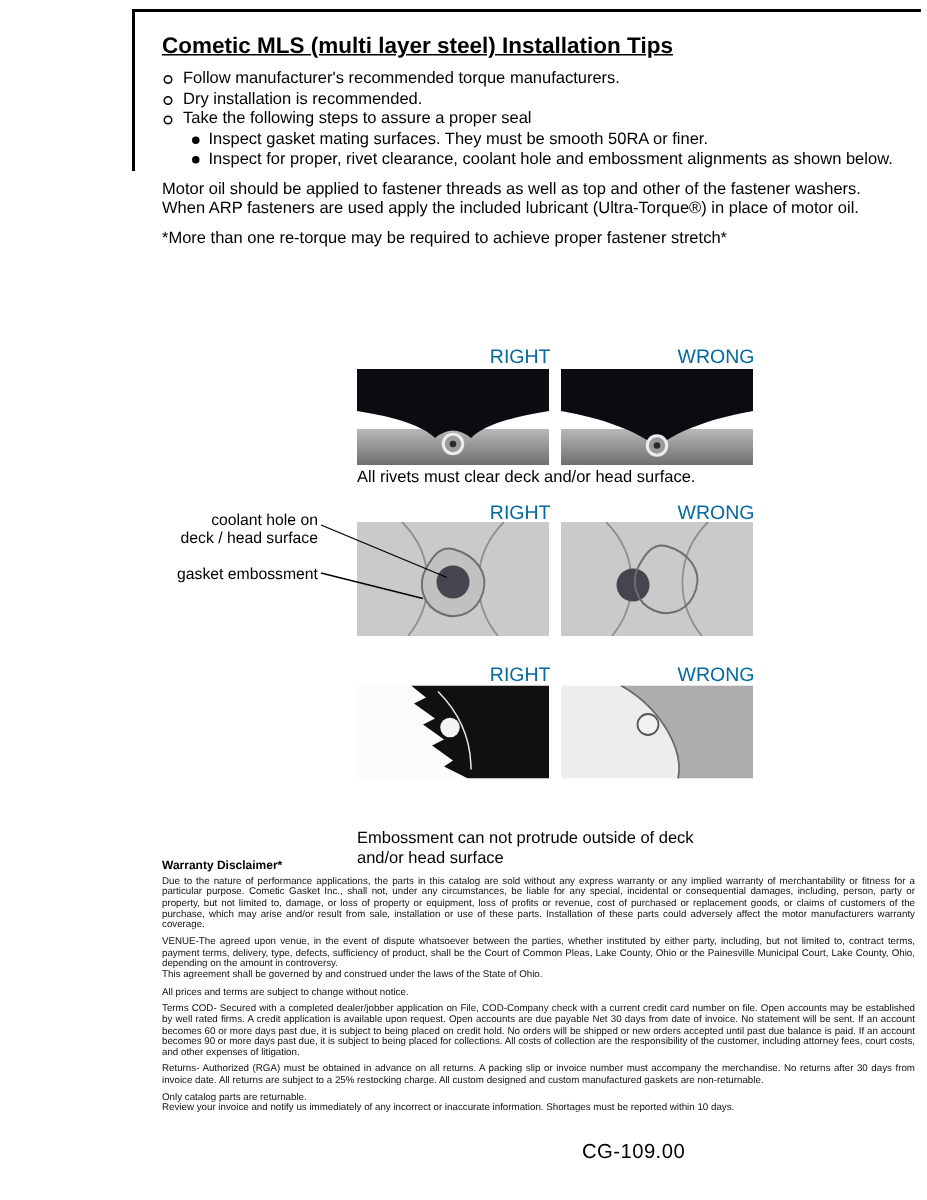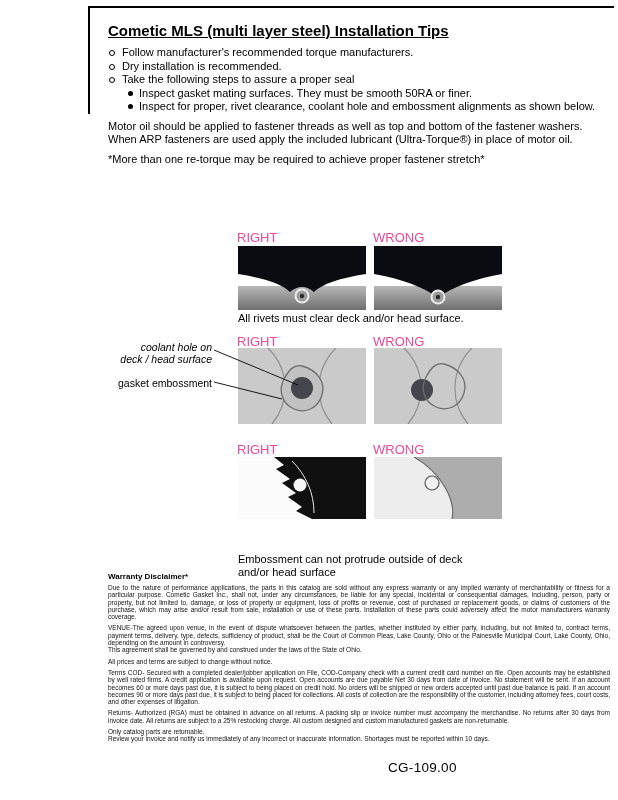--- a/index.html
+++ b/index.html
@@ -23,21 +23,21 @@
   .subtip { position:relative; margin-left:16px; padding-left:11px; font-size:11px; line-height:13.5px; }
   .subtip::before { content:""; position:absolute; left:0; top:4px; width:5px; height:5px;
     background:#000; border-radius:50%; }
 
   .diesel { position:absolute; left:108px; top:120px; width:482px; }
   .diesel-heading { font-size:12.5px; font-weight:bold; margin-bottom:5px; }
   .para { font-size:11px; line-height:12.9px; margin-bottom:7px; }
   .note { font-size:11px; line-height:13px; margin-top:3px; }
 
   .diagrams { position:absolute; left:0; top:228px; width:618px; height:322px; }
-  .dg-header { position:absolute; width:130px; text-align:left; font-size:13px; color:#ec4899; }
+  .dg-header { position:absolute; width:130px; text-align:right; font-size:13px; color:#0369a1; }
   .panel { position:absolute; width:128px; }
   .panel svg { display:block; }
   .dg-caption { position:absolute; font-size:11px; line-height:12.5px; }
   .pre { white-space:pre-line;margin-top:32px; }
   .dg-label { position:absolute; left:104px; width:108px; text-align:right;
     font-size:10.5px; line-height:11.5px; white-space:pre-line; }
   .dg-lines { position:absolute; left:0; top:0; pointer-events:none; }
 
   .warranty { position:absolute; left:108px; top:572px; width:502px; }
   .warranty-heading { font-size:8px; font-weight:bold; margin-bottom:3px; }
@@ -56,21 +56,21 @@
 
 <div class="tips">
   <div class="tip">Follow manufacturer's recommended torque manufacturers.</div>
   <div class="tip">Dry installation is recommended.</div>
   <div class="tip">Take the following steps to assure a proper seal</div>
   <div class="subtip">Inspect gasket mating surfaces.  They must be smooth 50RA or finer.</div>
   <div class="subtip">Inspect for proper, rivet clearance, coolant hole and embossment alignments as shown below.</div>
 </div>
 
 <div class="diesel">
-  <div class="para">Motor oil should be applied to fastener threads as well as top and bottom of the fastener washers. When ARP fasteners are used apply the included lubricant (Ultra-Torque®) in place of motor oil.</div>
+  <div class="para">Motor oil should be applied to fastener threads as well as top and other of the fastener washers. When ARP fasteners are used apply the included lubricant (Ultra-Torque®) in place of motor oil.</div>
   <div class="note">*More than one re-torque may be required to achieve proper fastener stretch*</div>
 </div>
 
 <div class="diagrams">
 
   <div class="dg-header" style="left:237px; top:2px;">RIGHT</div>
   <div class="dg-header" style="left:373px; top:2px;">WRONG</div>
 
   <div class="panel" style="left:238px; top:18px;">
     <svg viewBox="0 0 128 64" width="128" height="64">
@@ -98,21 +98,21 @@
       <path d="M0,0 H128 V28 C100,33 78,41 64,52 C50,41 28,33 0,28 Z" fill="#0b0b12"></path>
       <circle cx="64" cy="51" r="6.5" fill="#9b9b9b" stroke="#ececec" stroke-width="2"></circle>
       <circle cx="64" cy="51" r="2.2" fill="#2a2a2a"></circle>
     </svg>
   </div>
   <div class="dg-caption" style="left:238px; top:84px;">All rivets must clear deck and/or head surface.</div>
 
   <div class="dg-header" style="left:237px; top:106px;">RIGHT</div>
   <div class="dg-header" style="left:373px; top:106px;">WRONG</div>
 
-  <div class="dg-label" style="top:114px;font-style:italic;">coolant hole on
+  <div class="dg-label" style="top:114px;">coolant hole on
 deck / head surface</div>
   <div class="dg-label" style="top:150px;">gasket embossment</div>
 
   <div class="panel" style="left:238px; top:120px;">
     <svg viewBox="0 0 128 76" width="128" height="76">
       <rect width="128" height="76" fill="#cacaca"></rect>
       <path d="M30,0 C52,22 52,54 34,76" fill="none" stroke="#8f8f8f" stroke-width="1.2"></path>
       <path d="M98,0 C76,22 76,54 94,76" fill="none" stroke="#8f8f8f" stroke-width="1.2"></path>
       <path d="M64,18 C79,22 88,34 84,47 C80,60 68,66 56,61 C44,56 40,42 46,31 C51,22 56,16 64,18 Z" fill="#c1c1c1" stroke="#6e6e6e" stroke-width="1.3"></path>
       <circle cx="64" cy="40" r="11" fill="#45454e"></circle>

